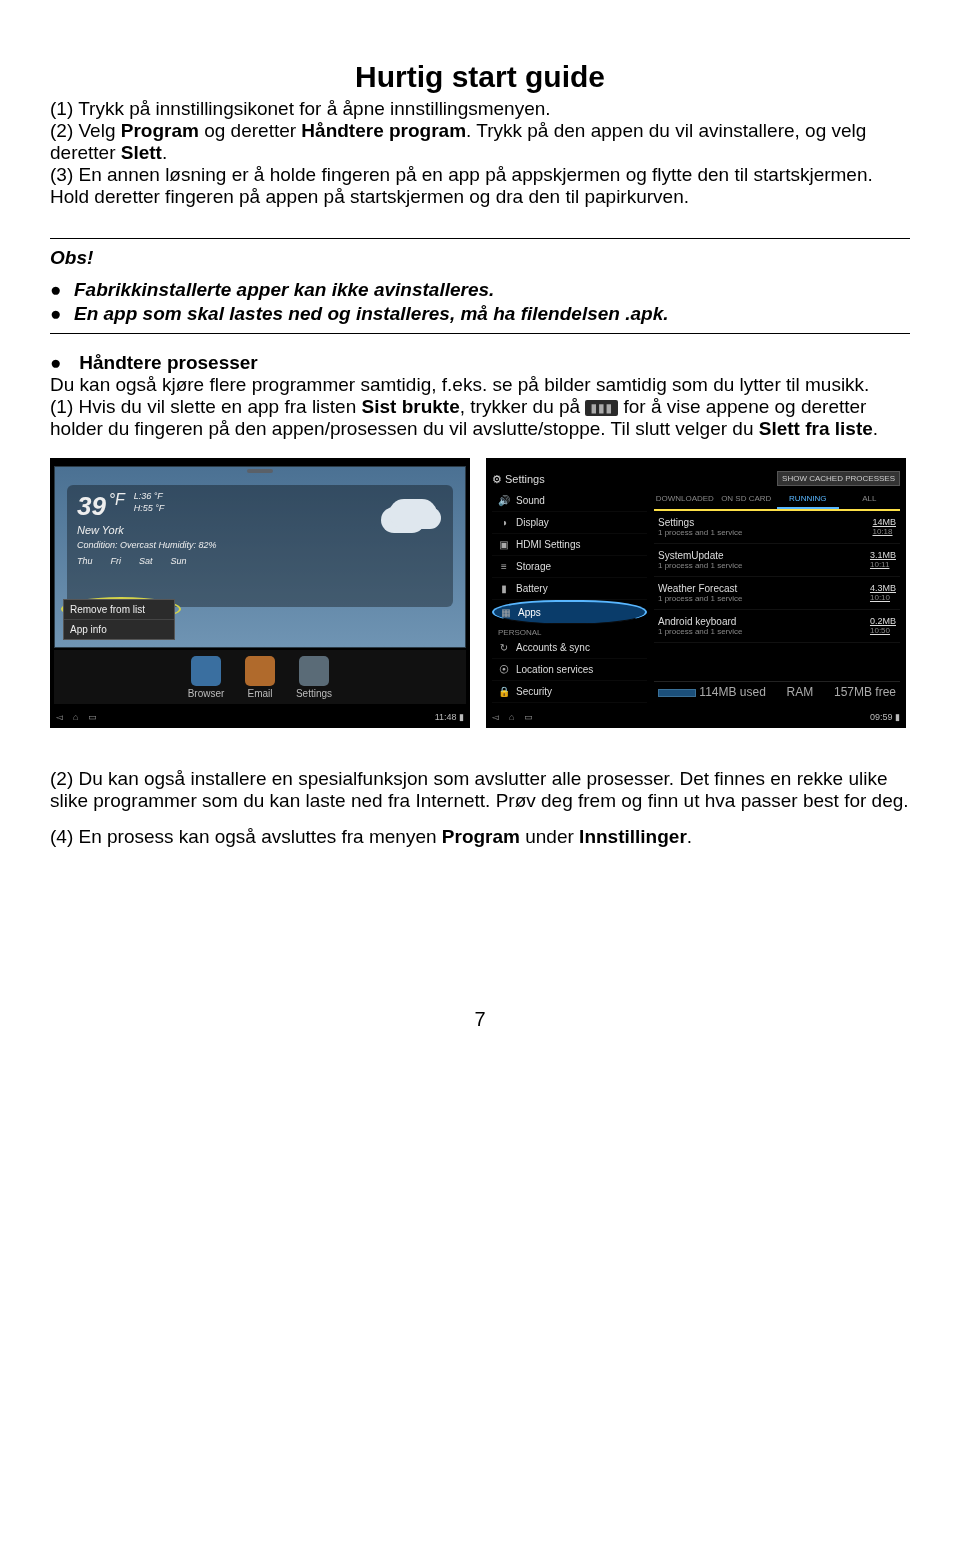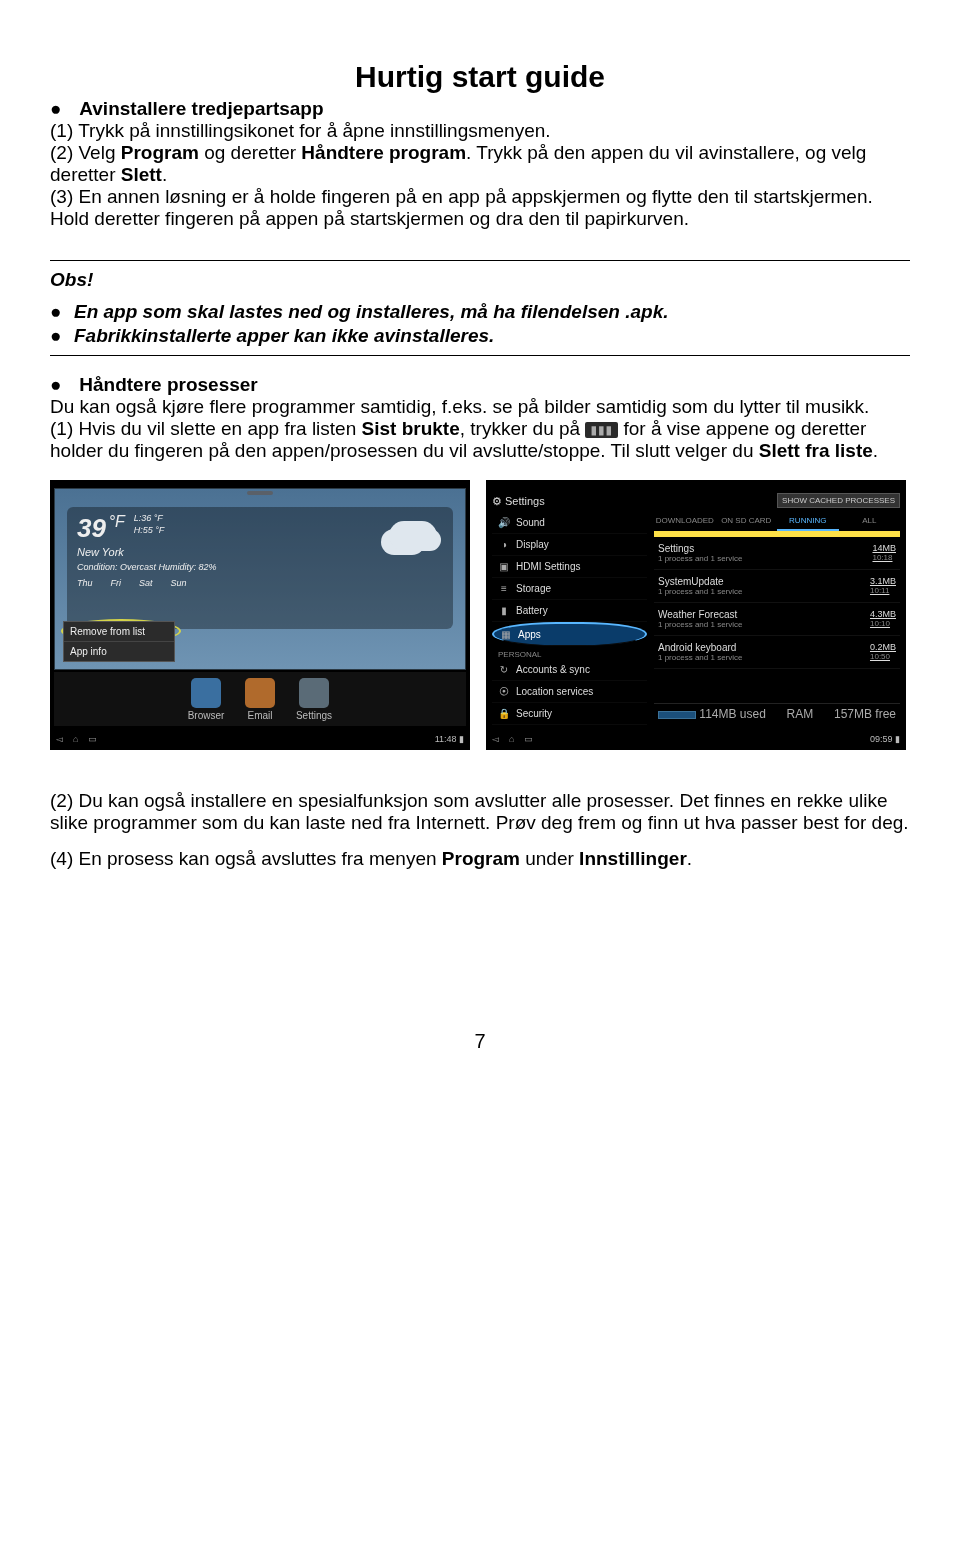--- a/index.html
+++ b/index.html
@@ -129,21 +129,21 @@
     display: flex; align-items: center; gap: 6px;
   }
   .fig2-side .row.hi { background: #0a3c6a; color: #fff; }
   .fig2-side .section { font-size: 8px; color: #888; padding: 4px 6px 0; }
   .fig2-side .ico { width: 12px; text-align: center; color: #aaa; }
   .fig2-main {
     position: absolute; top: 32px; left: 168px; right: 6px; bottom: 26px;
     color: #ddd;
   }
   .fig2-tabs {
-    display: flex; font-size: 8px; color: #888; border-bottom: 6px solid #fde047;
+    display: flex; font-size: 8px; color: #888; border-bottom: 2px solid #fde047;
   }
   .fig2-tabs span { flex: 1; text-align: center; padding: 4px 0; }
   .fig2-tabs .act { color: #59b7ff; border-bottom: 2px solid #59b7ff; }
   .fig2-list .item {
     display: flex; justify-content: space-between; padding: 6px 4px;
     border-bottom: 1px solid #111; font-size: 10px;
   }
   .fig2-list .item .sub { font-size: 8px; color: #888; }
   .fig2-list .item .rt { font-size: 9px; text-decoration: underline; }
   .fig2-oval { border: 2px solid #59b7ff; border-radius: 50%/60%; }
@@ -154,38 +154,34 @@
   }
   .fig2-ram { display: inline-block; width: 36px; height: 6px; background: #1b4f7a; border: 1px solid #3a7097; vertical-align: middle; }
   .pagenum { text-align: center; font-size: 20px; margin-top: 160px; }
 </style>
 </head>
 <body>
 
 <h1>Hurtig start guide</h1>
 
 <div class="list-block">
-  <p class="bullet-row">
-    <span class="bullet">●</span>
-    <strong>Avinstallere tredjepartsapp</strong>
-  </p>
   <p>(1) Trykk på innstillingsikonet for å åpne innstillingsmenyen.</p>
   <p>
     <span>(2) Velg </span><strong>Program</strong><span> og deretter </span><strong>Håndtere program</strong><span>. Trykk på den appen du vil avinstallere, og velg deretter </span><strong>Slett</strong><span>.</span>
   </p>
   <p style="padding-left:0;">(3) En annen løsning er å holde fingeren på en app på appskjermen og flytte den til startskjermen. Hold deretter fingeren på appen på startskjermen og dra den til papirkurven.</p>
 </div>
 
 <div style="height:22px"></div>
 <hr>
 
 <p class="obs-title">Obs!</p>
 <div class="obs-list">
+  <p><span class="bullet">●</span><span>Fabrikkinstallerte apper kan ikke avinstalleres.</span></p>
   <p><span class="bullet">●</span><span>En app som skal lastes ned og installeres, må ha filendelsen .apk.</span></p>
-  <p><span class="bullet">●</span><span>Fabrikkinstallerte apper kan ikke avinstalleres.</span></p>
 </div>
 <hr>
 
 <div style="height:10px"></div>
 
 <div class="list-block">
   <p class="bullet-row">
     <span class="bullet">●</span>
     <strong>Håndtere prosesser</strong>
   </p>

